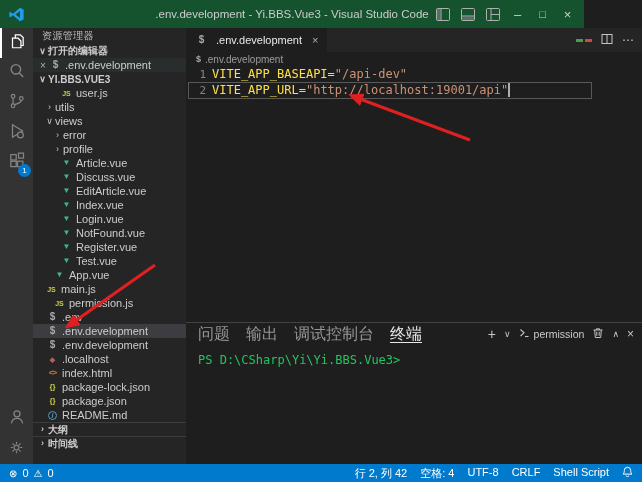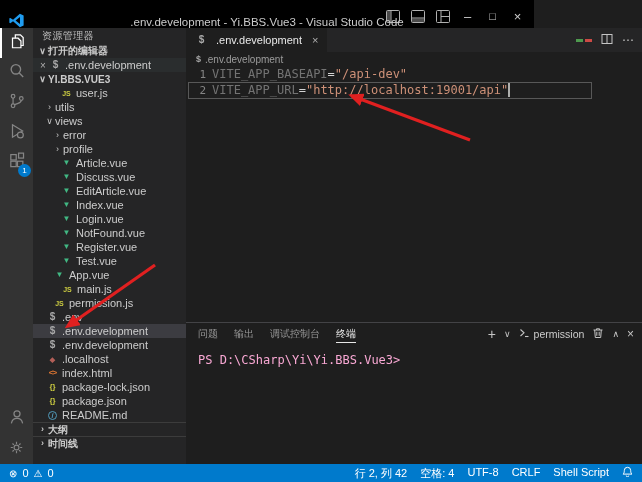--- a/index.html
+++ b/index.html
@@ -1,20 +1,20 @@
 <!DOCTYPE html>
 <html><head>
 <meta charset="utf-8">
 <style>
   *{margin:0;padding:0;box-sizing:border-box}
   html,body{width:642px;height:482px;background:#1e1e1e}
   .window{position:relative;width:642px;height:482px;background:#1e1e1e;overflow:hidden;
           font-family:"Liberation Sans",sans-serif;color:#cccccc}
   
-  .titlebar{position:absolute;top:0;left:0;width:534px;height:28px;background:#000000;display:flex;align-items:flex-end}
+  .titlebar{position:absolute;top:0;left:0;width:584px;height:28px;background:#14532d;display:flex;align-items:center}
   .tb-logo{margin-left:9px;display:flex}
   .tb-title{position:absolute;left:50%;transform:translateX(-50%);font-size:11.5px;color:#cccccc;white-space:nowrap}
   .tb-actions{margin-left:auto;display:flex;align-items:center;padding-right:4px}
   .tb-btn{width:25px;height:24px;display:flex;align-items:center;justify-content:center;color:#cfcfcf;font-size:13px}
   
   .activitybar{position:absolute;top:28px;left:0;width:33px;height:436px;background:#333333;display:flex;flex-direction:column}
   .ab-item{width:33px;height:30px;display:flex;align-items:center;justify-content:center;position:relative}
   .ab-item.active{border-left:2px solid #ffffff;padding-right:2px}
   .ab-badge{position:absolute;right:2px;bottom:1px;color:#fff;font-size:8px;width:13px;height:13px;border-radius:50%;
             display:flex;align-items:center;justify-content:center;background:#007acc}
@@ -50,33 +50,33 @@
   .deco-marks{display:flex;gap:2px;align-items:center}
   .deco-marks i{display:block;width:7px;height:3px}
   .deco-marks .m-green{background:#4e9a4e}
   .deco-marks .m-red{background:#cd4a45}
   .breadcrumb{height:14px;display:flex;align-items:center;padding-left:10px;gap:4px;font-size:10px;color:#9d9d9d;flex:none}
   .bc-icon{color:#a8a8a8;font-size:9px;font-weight:bold}
   .code{position:relative;height:256px;flex:none;font-family:"DejaVu Sans Mono",monospace;font-size:12px}
   .code-line{height:16px;display:flex;align-items:center}
   .gutter{width:20px;flex:none;text-align:right;color:#858585;font-size:11px}
   .ltext{margin-left:6px;white-space:pre}
-  .k{color:#737373}.o{color:#d4d4d4}.s{color:#ce9178}
+  .k{color:#fde047}.o{color:#d4d4d4}.s{color:#ce9178}
   .cur-line{position:absolute;left:2px;top:16px;width:404px;height:17px;border:1px solid #585858;pointer-events:none}
   .cursor{position:absolute;left:322px;top:17px;width:1.5px;height:14px;background:#aeafad}
   
   .panel{height:142px;border-top:1px solid #434346;display:flex;flex-direction:column;flex:none}
   .panel-header{height:22px;display:flex;align-items:center;padding:0 8px 0 12px;flex:none}
-  .ptab{font-size:10px;color:#969696;margin-right:16px;height:100%;display:flex;align-items:center;position:relative}
+  .ptab{font-size:16px;color:#969696;margin-right:16px;height:100%;display:flex;align-items:center;position:relative}
   .ptab.active{color:#e7e7e7}
   .ptab.active::after{content:"";position:absolute;left:0;right:0;bottom:2px;height:1px;background:#e7e7e7}
   .panel-actions{margin-left:auto;display:flex;align-items:center;gap:8px;color:#c5c5c5}
   .pa-glyph{font-size:12px;line-height:1}
   .ps-chip{display:flex;align-items:center;gap:4px;font-size:10.5px;color:#cccccc}
-  .panel-body{flex:1;padding:8px 0 0 12px;font-family:"DejaVu Sans Mono",monospace;font-size:12px;color:#f9a8d4}
+  .panel-body{flex:1;padding:8px 0 0 12px;font-family:"DejaVu Sans Mono",monospace;font-size:12px;color:#22c55e}
   
   .statusbar{position:absolute;left:0;top:464px;width:642px;height:18px;display:flex;align-items:center;
              padding:0 9px;font-size:11px;color:#ffffff;background:#007acc}
   .sb-left{display:flex;gap:5px;align-items:center}
   .sb-right{margin-left:auto;display:flex;gap:13px;white-space:nowrap}
   .st-ico{font-size:10px}
   
   .annotations{position:absolute;top:0;left:0;pointer-events:none;z-index:50}
 </style>
 </head>
@@ -251,21 +251,21 @@
           <span class="lbl">Register.vue</span>
         </div>
         <div class="tree-row" style="padding-left: 27px;">
           <span class="ficon vue">▼</span>
           <span class="lbl">Test.vue</span>
         </div>
         <div class="tree-row" style="padding-left: 20px;">
           <span class="ficon vue">▼</span>
           <span class="lbl">App.vue</span>
         </div>
-        <div class="tree-row" style="padding-left: 28px;">
+        <div class="tree-row" style="padding-left: 12px;">
           <span class="ficon js">JS</span>
           <span class="lbl">main.js</span>
         </div>
         <div class="tree-row" style="padding-left: 20px;">
           <span class="ficon js">JS</span>
           <span class="lbl">permission.js</span>
         </div>
         <div class="tree-row" style="padding-left: 13px;">
           <span class="ficon shell">$</span>
           <span class="lbl">.env</span>

